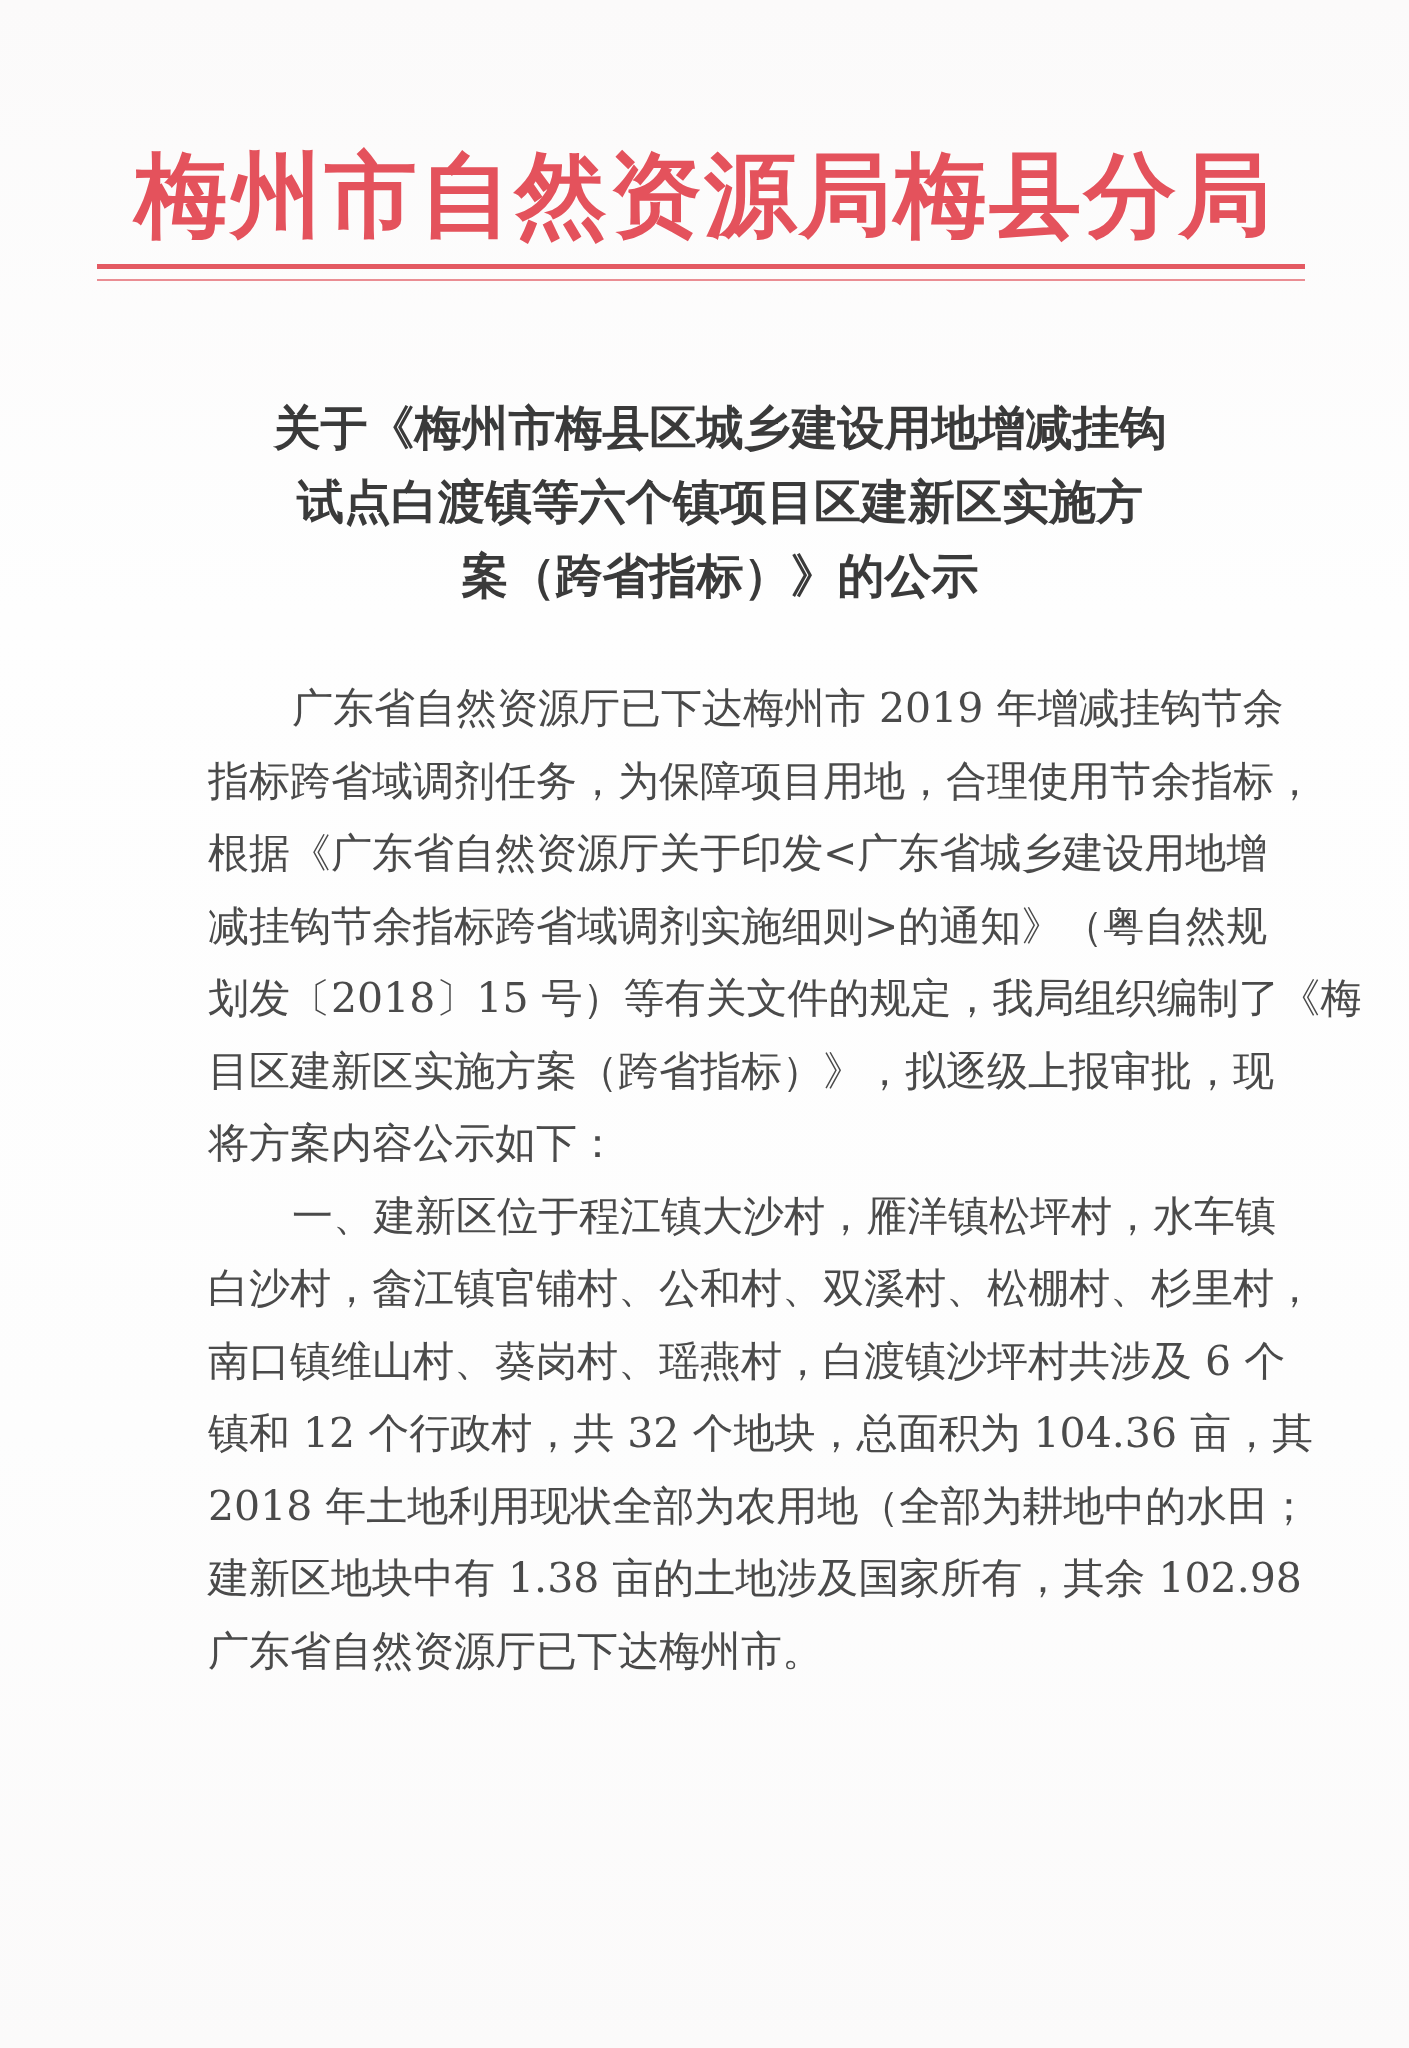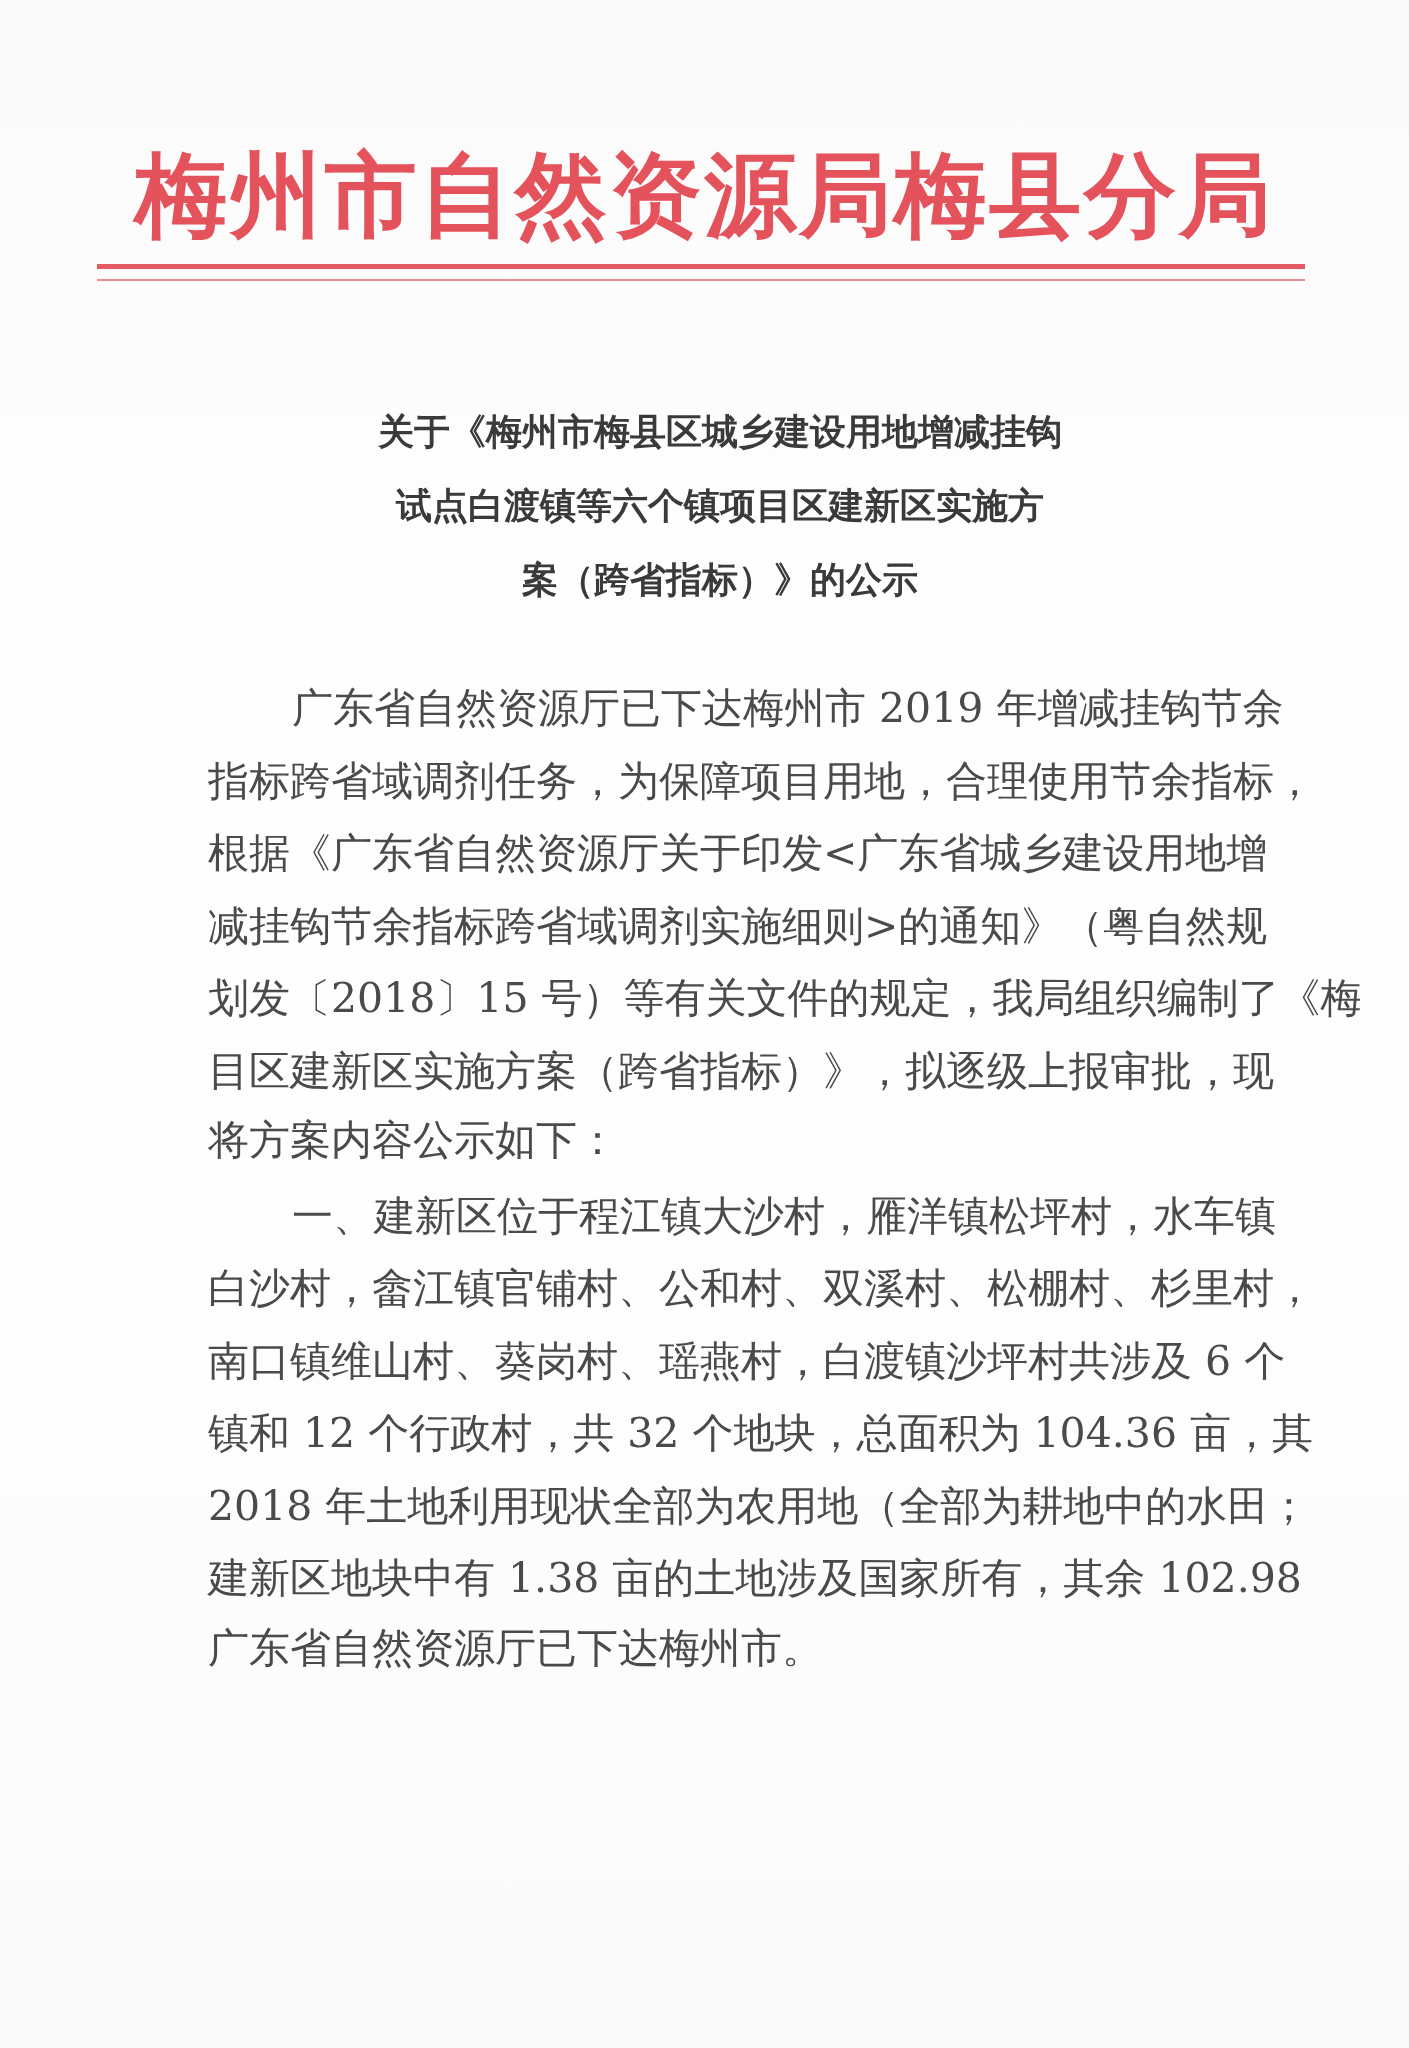--- a/index.html
+++ b/index.html
@@ -58,23 +58,23 @@
       height: 2px;
       background: #ea8d93;
     }
     .doc-title {
       position: absolute;
       left: 200px;
       width: 1040px;
       top: 395px;
       text-align: center;
       color: #3a3a3a;
-      font-family: Liberation Serif, serif;
+      font-family: Liberation Mono, monospace;
       font-weight: bold;
-      font-size: 36px;
+      font-size: 47px;
       line-height: 74px;
     }
     .doc-title div {
       white-space: nowrap;
     }
     .body-text {
       position: absolute;
       left: 208px;
       width: 1000px;
       top: 672px;
@@ -85,21 +85,20 @@
       text-align: right;
     }
     .body-text .line {
       white-space: nowrap;
       display: flex;
       justify-content: space-between;
       height: 72.5px;
     }
     .body-text .line.last {
       justify-content: flex-start;
-      font-family: Liberation Mono, monospace;
     }
     .body-text .line.indent {
       padding-left: 84px;
     }
   </style>
 </head>
 <body>
 
 <div class="page">
 

